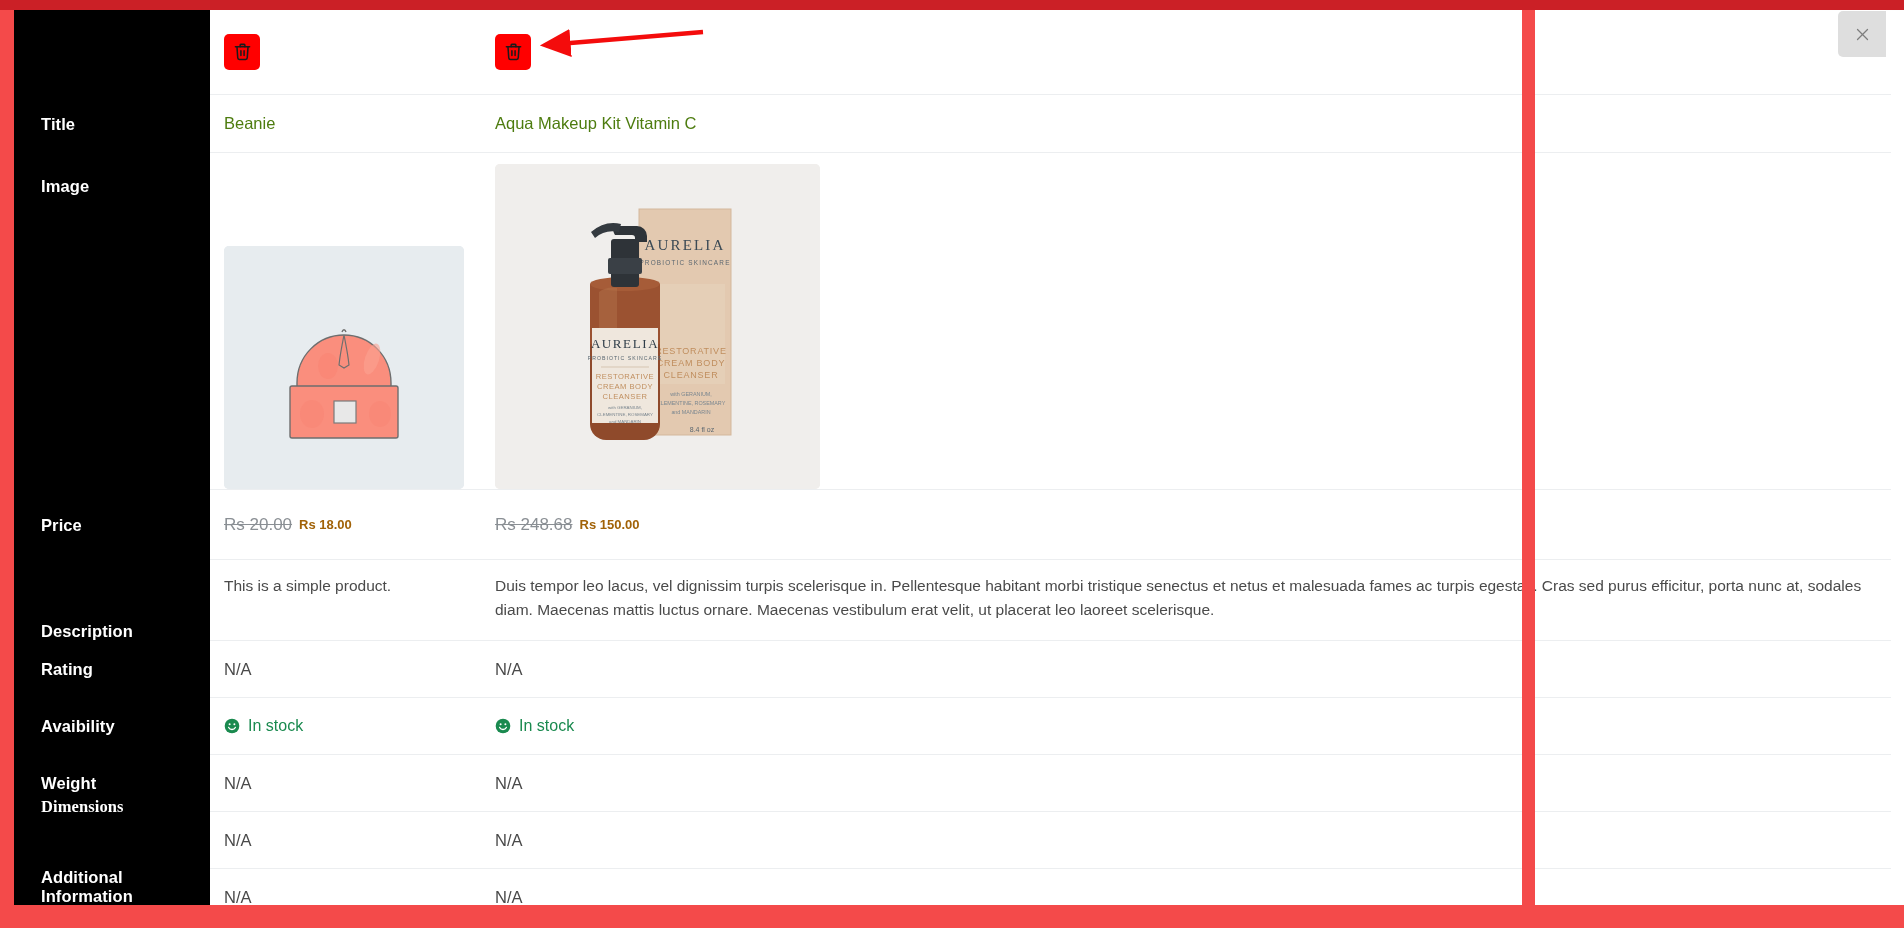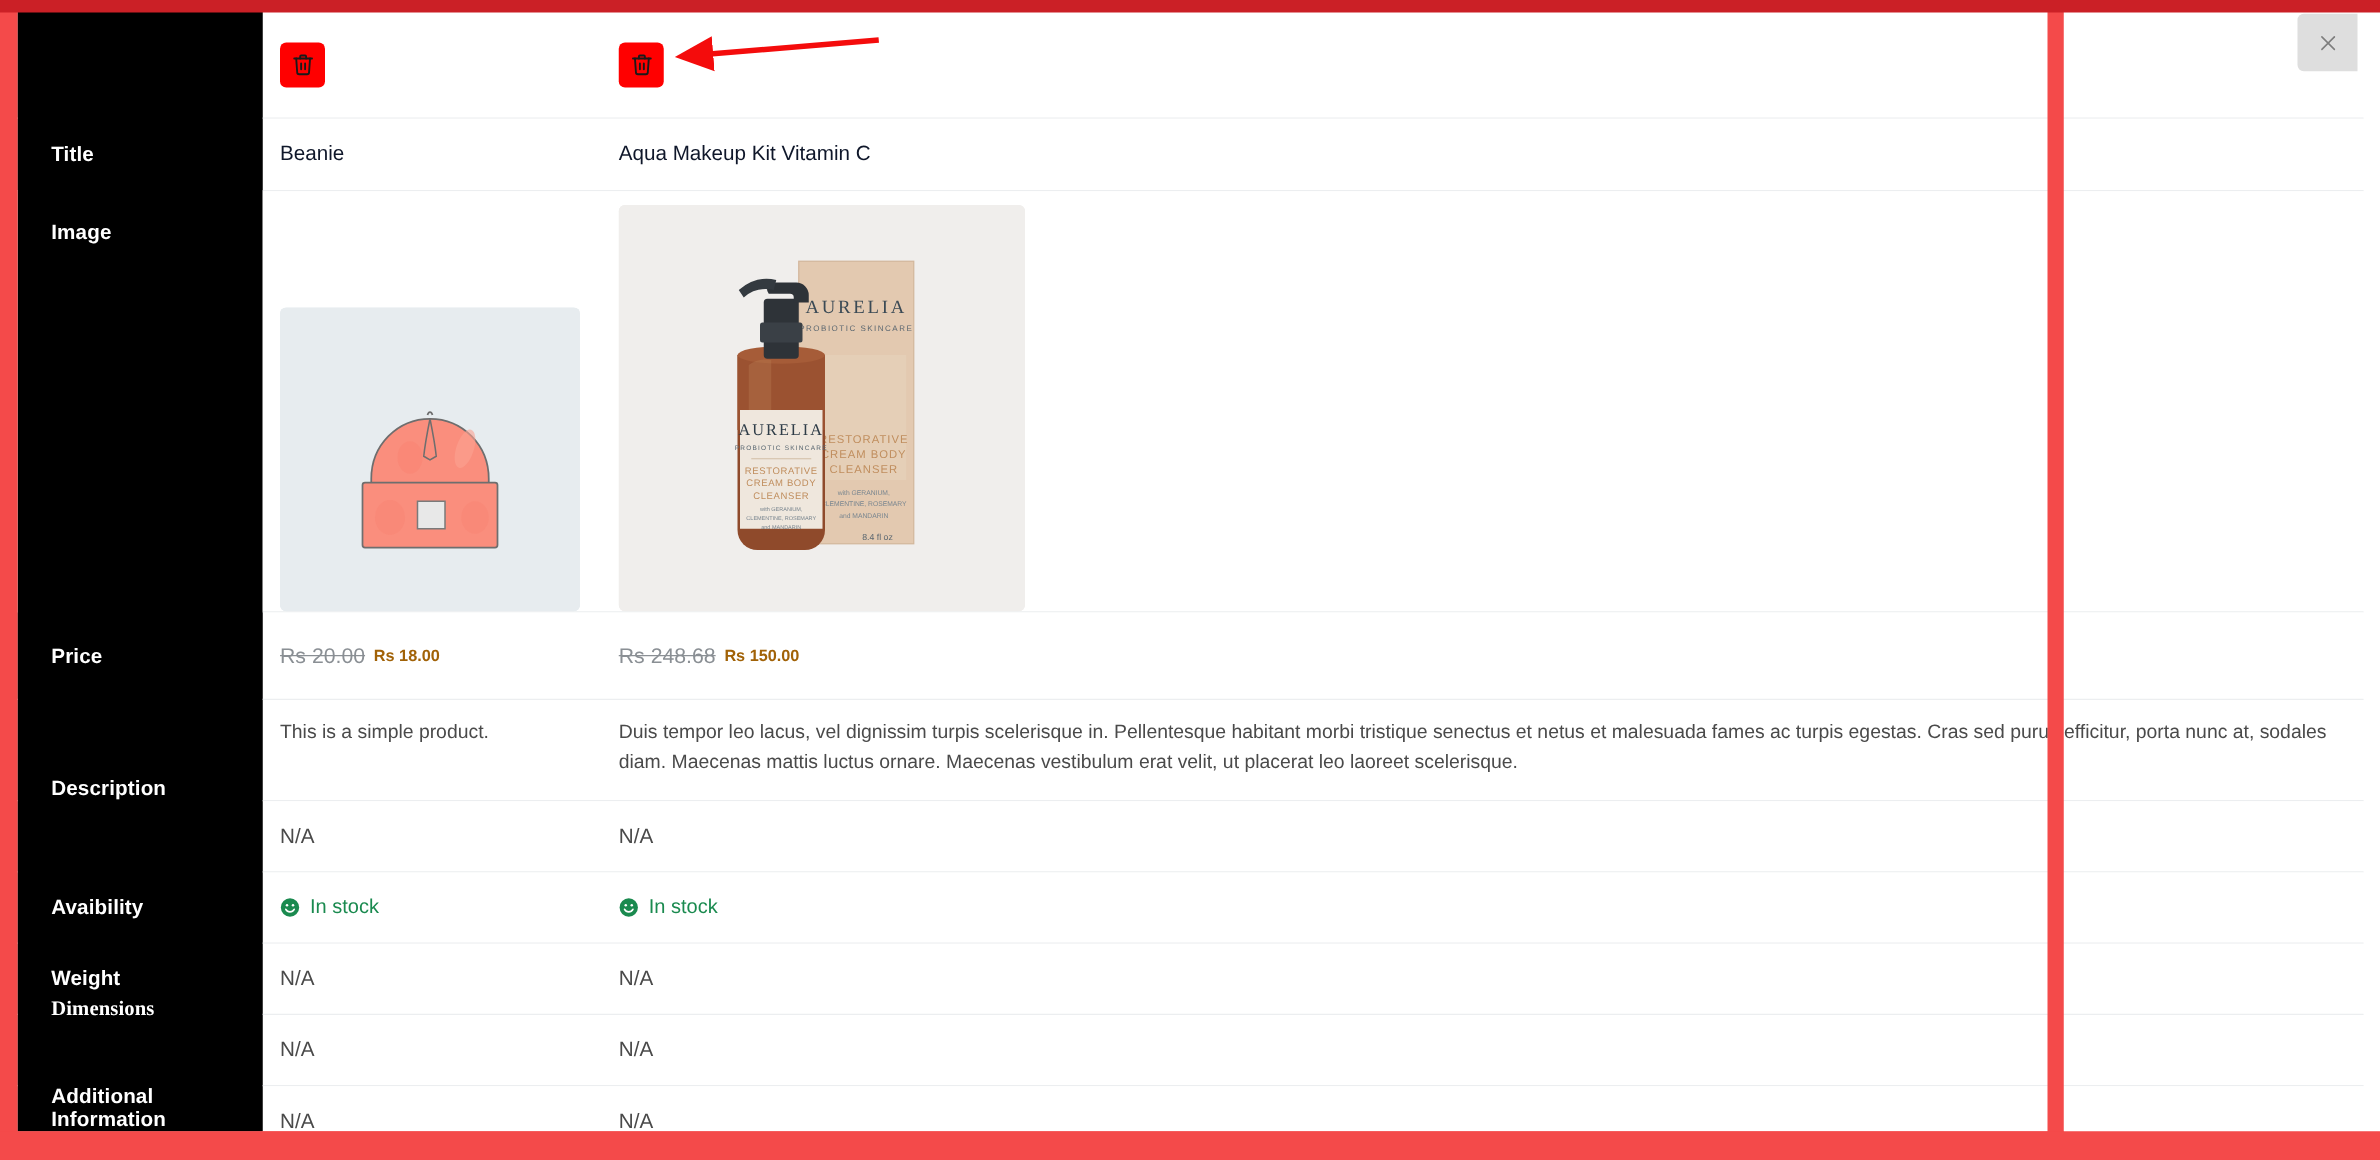--- a/index.html
+++ b/index.html
@@ -8,21 +8,21 @@
     width: 1904px;
     height: 928px;
     overflow: hidden;
     font-family: "Liberation Sans", sans-serif;
     background: #ffffff;
   }
 
   
   .viewport {
     position: relative;
-    width: 1651px;
+    width: 1535px;
     height: 928px;
     background: #f44a4a;
   }
   .frame-top {
     position: absolute;
     left: 0; top: 0;
     width: 1904px; height: 10px;
     background: #cb2026;
     z-index: 6;
   }
@@ -123,21 +123,21 @@
     cursor: pointer;
     display: flex;
     align-items: center;
     justify-content: center;
     padding: 0;
   }
   .btn-remove svg { display: block; }
 
   
   .row-title { height: 58px; }
-  .row-title .cell { font-size: 16.5px; color: #0f172a; }
+  .row-title .cell { font-size: 16.5px; color: #4d7c0f; }
   .row-title .cell-prod2 { flex: 0 0 1410px; width: 1410px; }
 
   
   .row-image { height: 337px; align-items: flex-end; }
   .row-image .cell { align-items: flex-start; padding-top: 24px; }
   .thumb-beanie {
     width: 240px;
     height: 243px;
     background: #e7ecef;
     border-radius: 5px;
@@ -236,20 +236,23 @@
         <span>Title</span>
       </div>
       <div class="side-cell" style="top:144px;height:337px;align-items:flex-start;padding-top:24px;">
         <span>Image</span>
       </div>
       <div class="side-cell" style="top:481px;height:70px;">
         <span>Price</span>
       </div>
       <div class="side-cell" style="top:551px;height:81px;align-items:flex-end;padding-top:14px;">
         <span>Description</span>
+      </div>
+      <div class="side-cell" style="top:632px;height:57px;">
+        <span>Rating</span>
       </div>
       <div class="side-cell" style="top:689px;height:57px;">
         <span>Avaibility</span>
       </div>
       <div class="side-cell" style="top:746px;height:57px;">
         <span>Weight</span>
       </div>
       <div class="side-cell" style="top:769px;height:57px;font-family:Liberation Serif, serif;">
         <span>Dimensions</span>
       </div>

